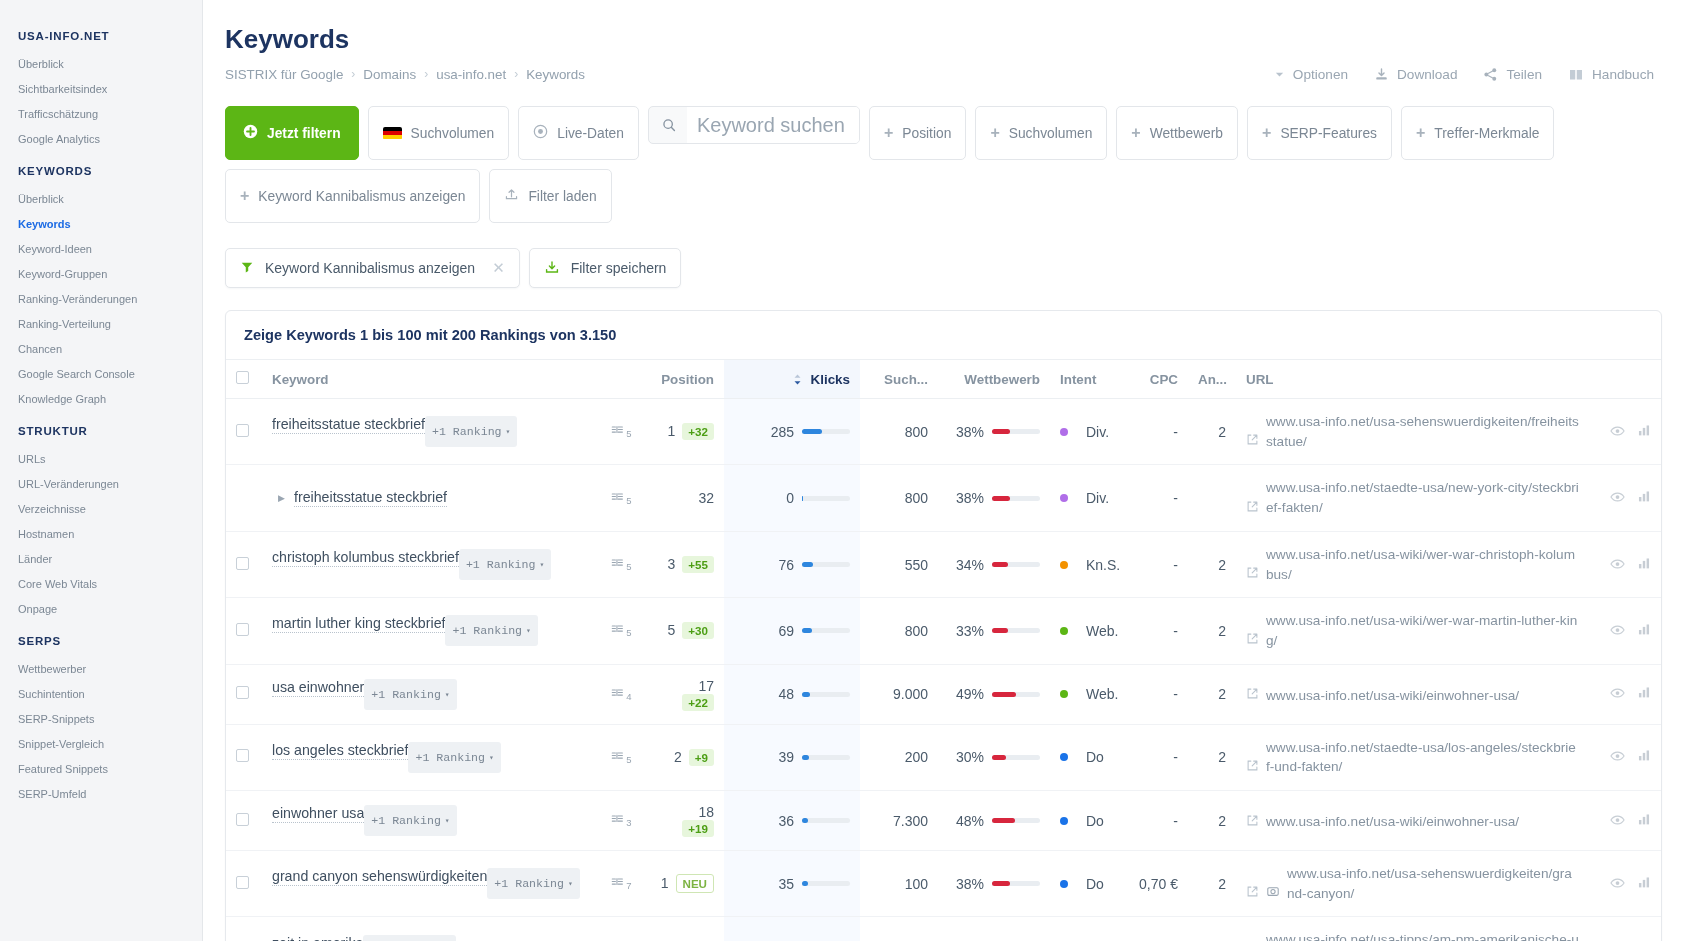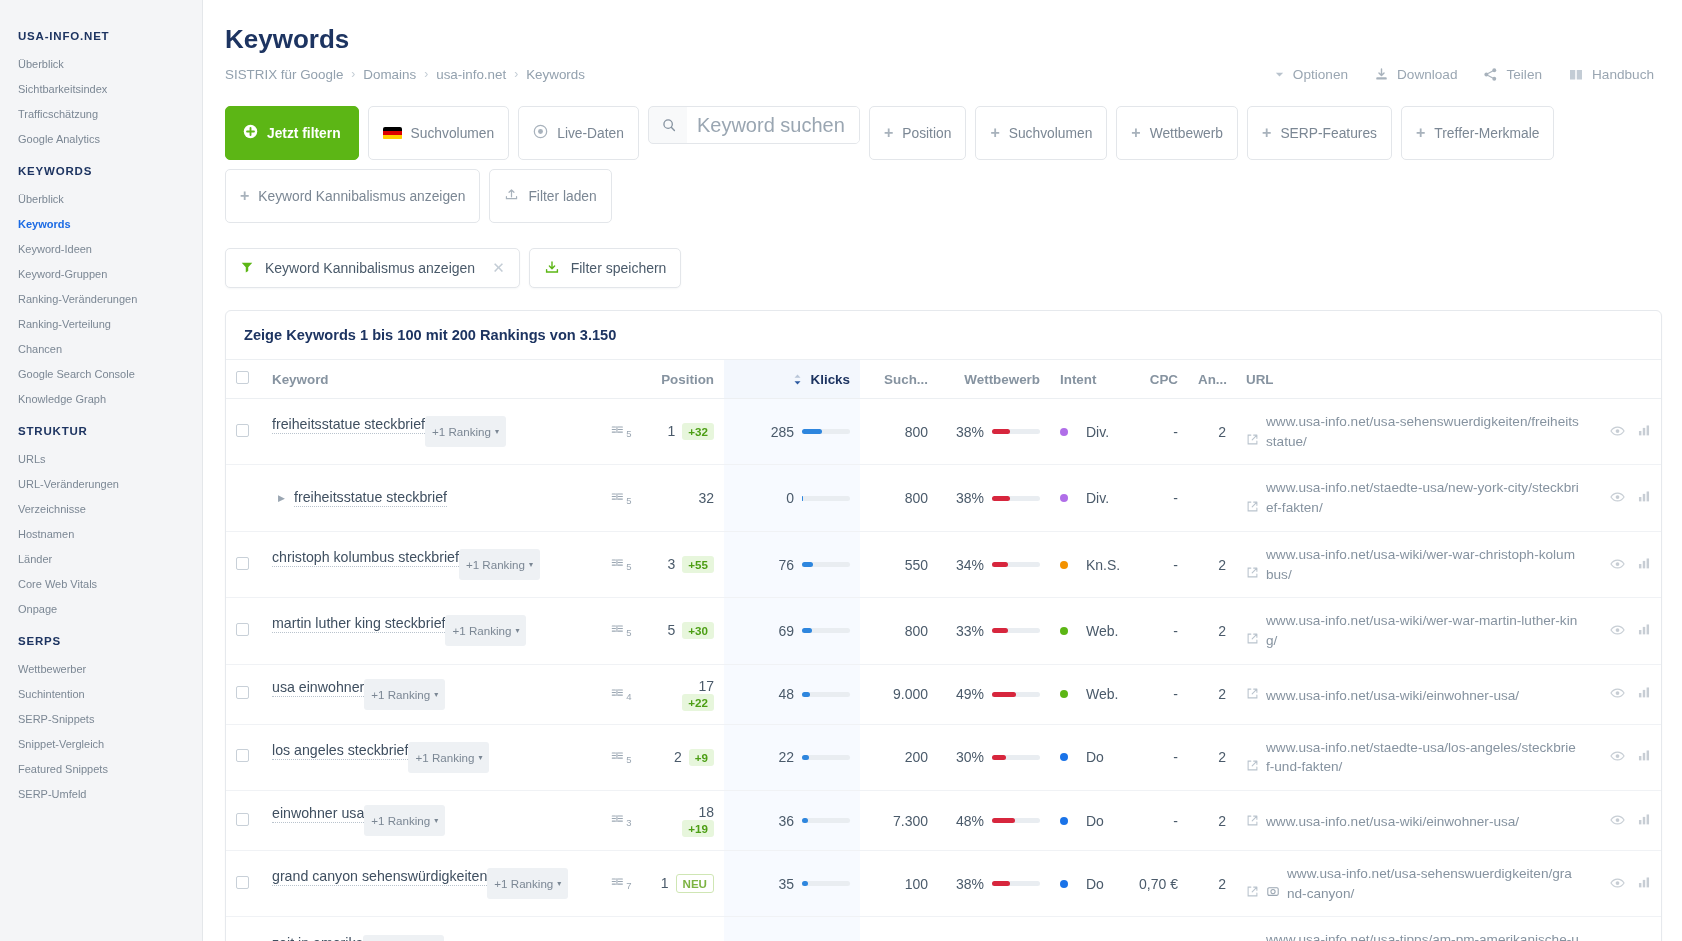--- a/index.html
+++ b/index.html
@@ -129,21 +129,21 @@
     border-bottom: 1px dotted #b9c3cd; cursor: pointer; padding-bottom: 1px;
   }
   .kwsub { padding-left: 22px; position: relative; }
   .kwsub .caret {
     position: absolute; left: 6px; top: 50%; transform: translateY(-50%);
     color: #9aa6b2; font-size: 9px;
   }
   .rankbadge {
     display: inline-flex; align-items: center; gap: 4px;
     background: #eef1f4; color: #7b8794; font-size: 11.6px;
-    border-radius: 3px; padding: 9px 7px; white-space: nowrap; cursor: pointer;
+    border-radius: 3px; padding: 9px 7px; white-space: nowrap; cursor: pointer; font-family: Liberation Mono, monospace;
   }
   .rankbadge .cv { font-size: 8px; }
 
   .ranknum { display: flex; align-items: center; justify-content: center; color: #9aa6b2; }
   .ranknum .n { font-size: 9.5px; margin-left: 1px; align-self: flex-end; }
 
   .posdelta {
     display: inline-block; font-size: 11.6px; font-weight: bold;
     border-radius: 3px; padding: 2px 6px; margin-left: 7px;
   }
@@ -755,21 +755,21 @@
                       <path d="M2.4 3.2h3.4M2.4 5.9h3.4M2.4 8.6h3.4" stroke="#9aa6b2" stroke-width="1.2" stroke-linecap="round"></path>
                       <path d="M7.4 2.4v7.2" stroke="#9aa6b2" stroke-width="1.1"></path>
                       <path d="M8.6 3.2h4.6M8.6 5.9h4.6M8.6 8.6h4.6" stroke="#9aa6b2" stroke-width="1.2" stroke-linecap="round"></path>
                     </svg>
                     <span class="n">5</span>
                   </div>
                 </td>
                 <td class="num"><span>2</span><span class="posdelta up">+9</span></td>
                 <td class="klicks num">
                   <div class="klickcell">
-                    <span>22</span>
+                    <span>39</span>
                     <span class="bar blue">
                       <i style="width:14%"></i>
                     </span>
                   </div>
                 </td>
                 <td class="num">200</td>
                 <td class="num">
                   <div class="wbcell">
                     <span>30%</span>
                     <span class="bar red">

